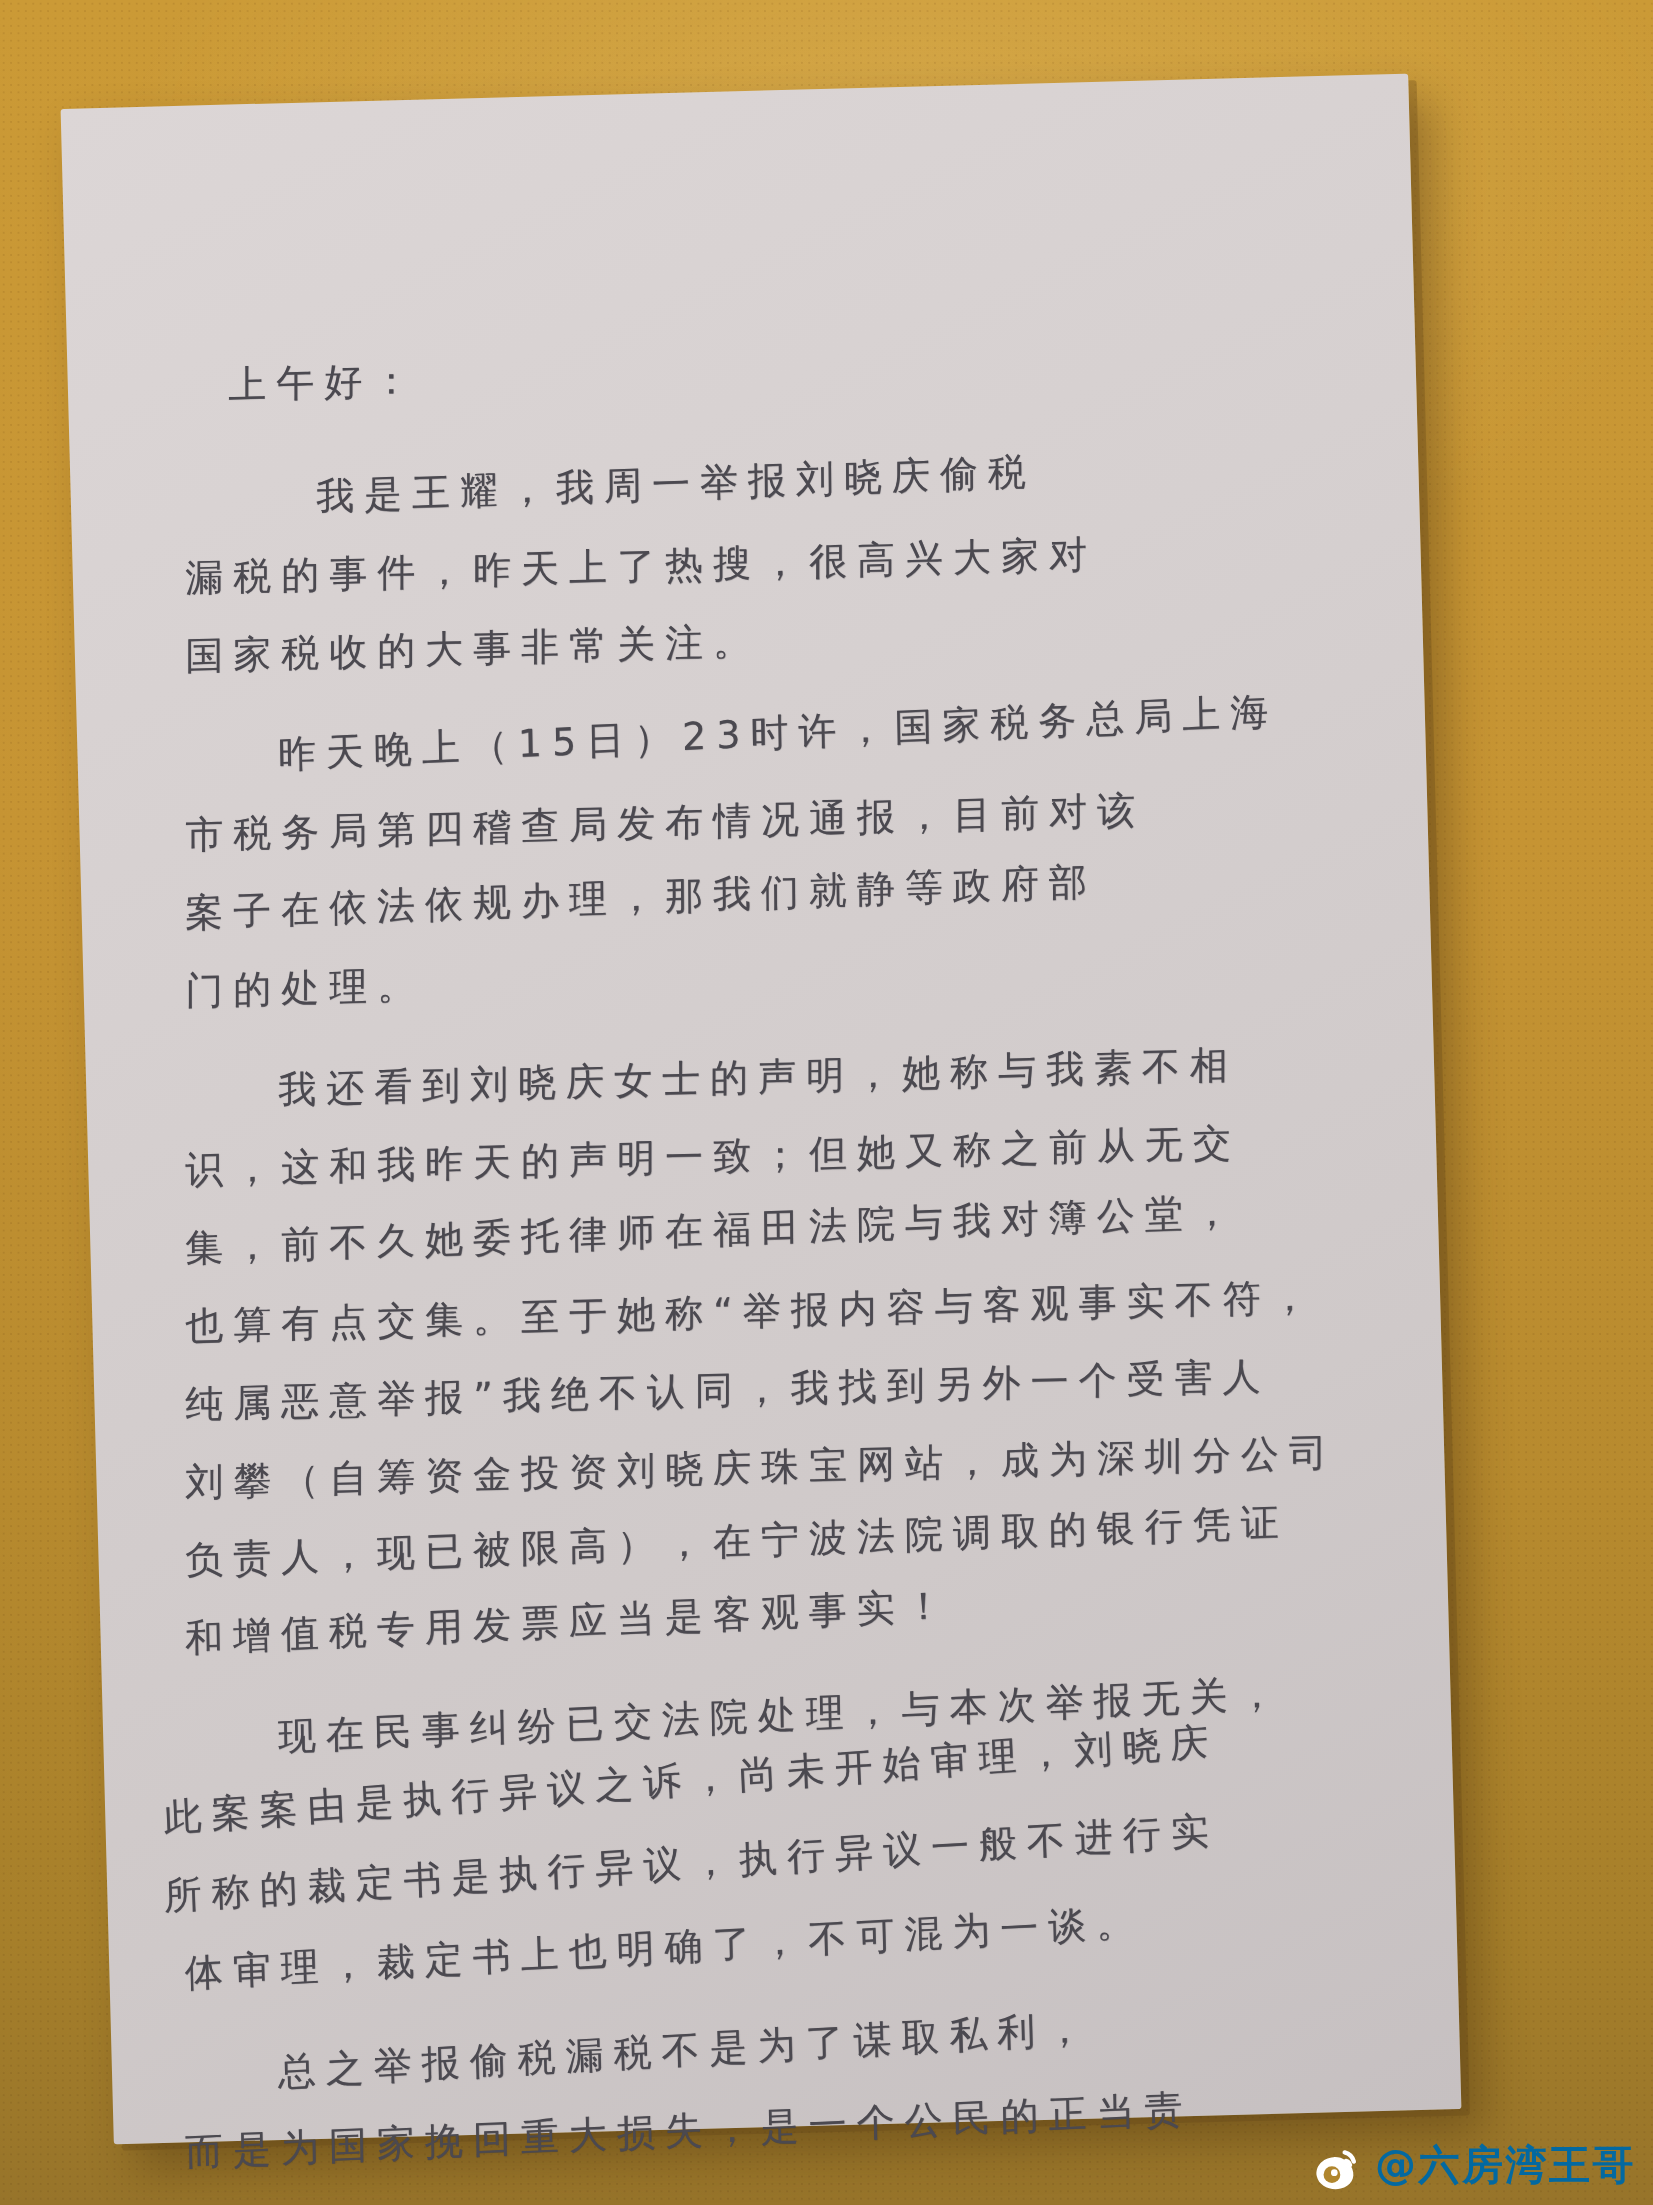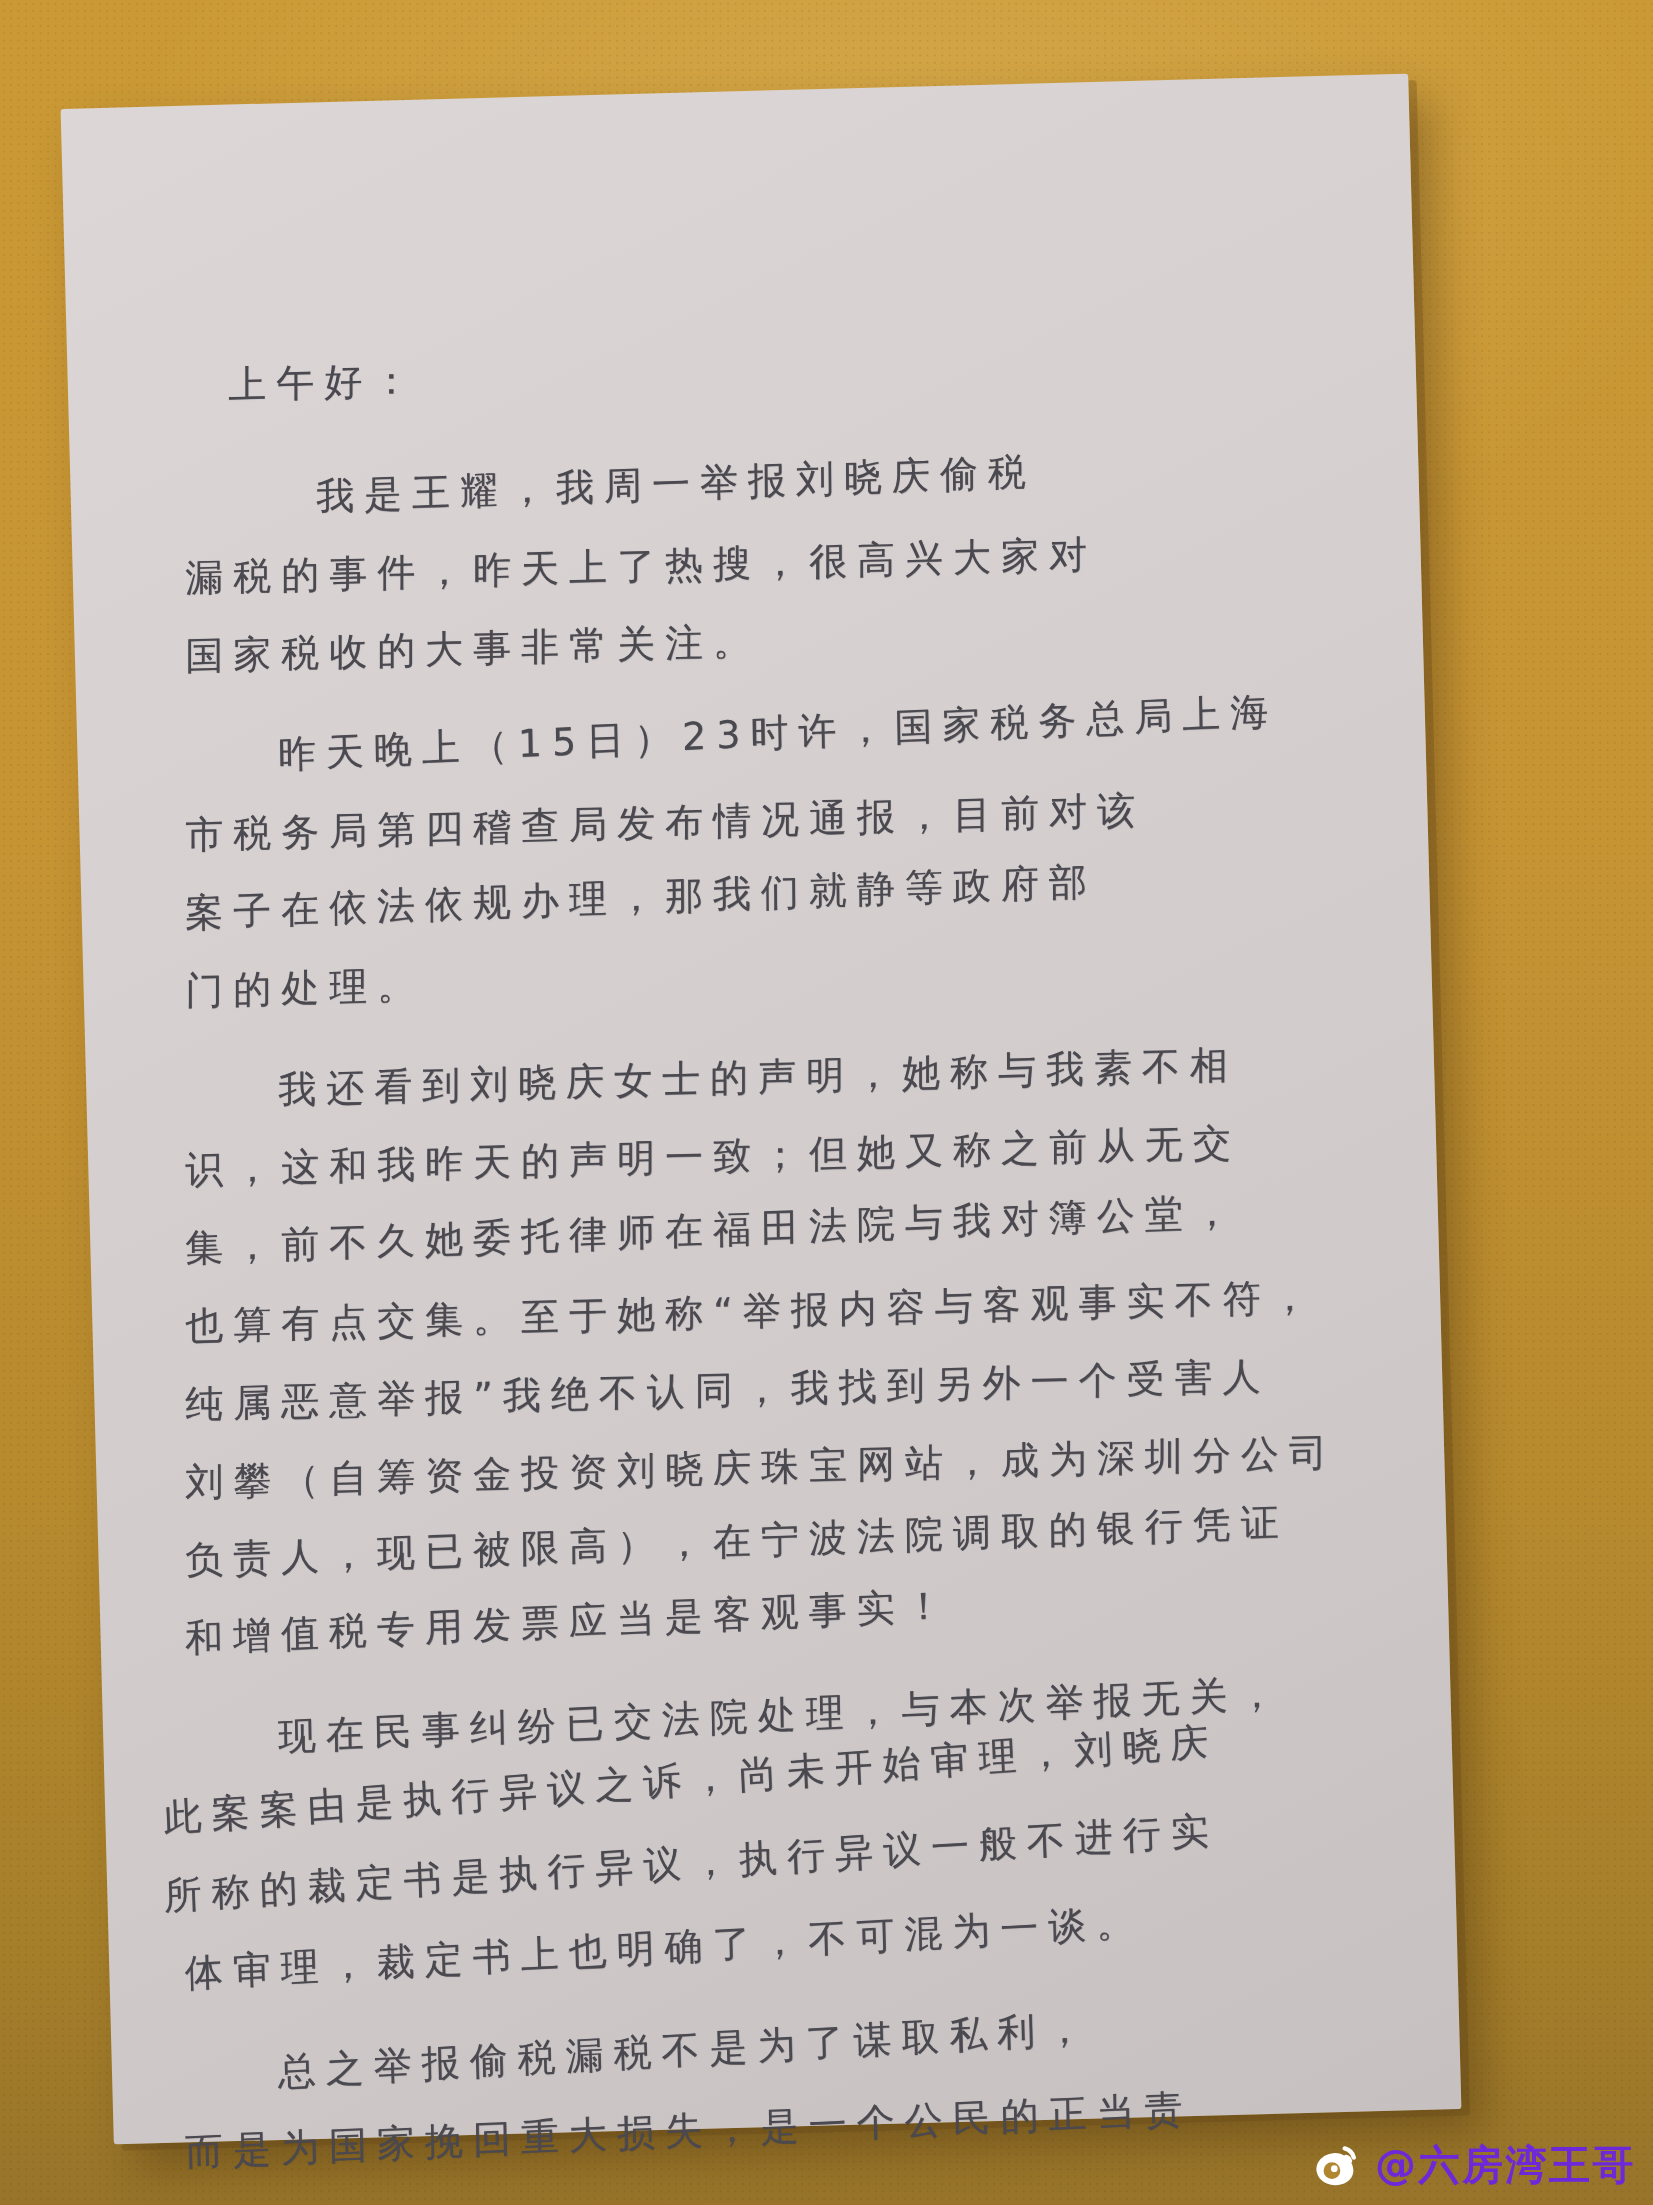--- a/index.html
+++ b/index.html
@@ -41,22 +41,22 @@
   .ind-a{margin-left:131px;}
   .ind-b{margin-left:93px;}
   .out1{margin-left:-21.5px;}
   .t05{transform:rotate(-.5deg);}
   .t1{transform:rotate(-1deg);}
   .t15{transform:rotate(-1.6deg);}
   .t2{transform:rotate(-2.1deg);}
   .t25{transform:rotate(-2.7deg);}
   .watermark{
     position:absolute;right:18px;bottom:11.6px;
-    display:flex;align-items:flex-start;gap:11.6px;
-    color:#6d28d9;font-size:41px;font-weight:600;letter-spacing:2.5px;
+    display:flex;align-items:flex-end;gap:11.6px;
+    color:#0369a1;font-size:41px;font-weight:600;letter-spacing:2.5px;
   }
   .watermark svg{display:block;}
 </style>
 </head>
 <body>
 
 <div class="grain"></div>
 
 <div class="paper">
   <div class="letter-body">

